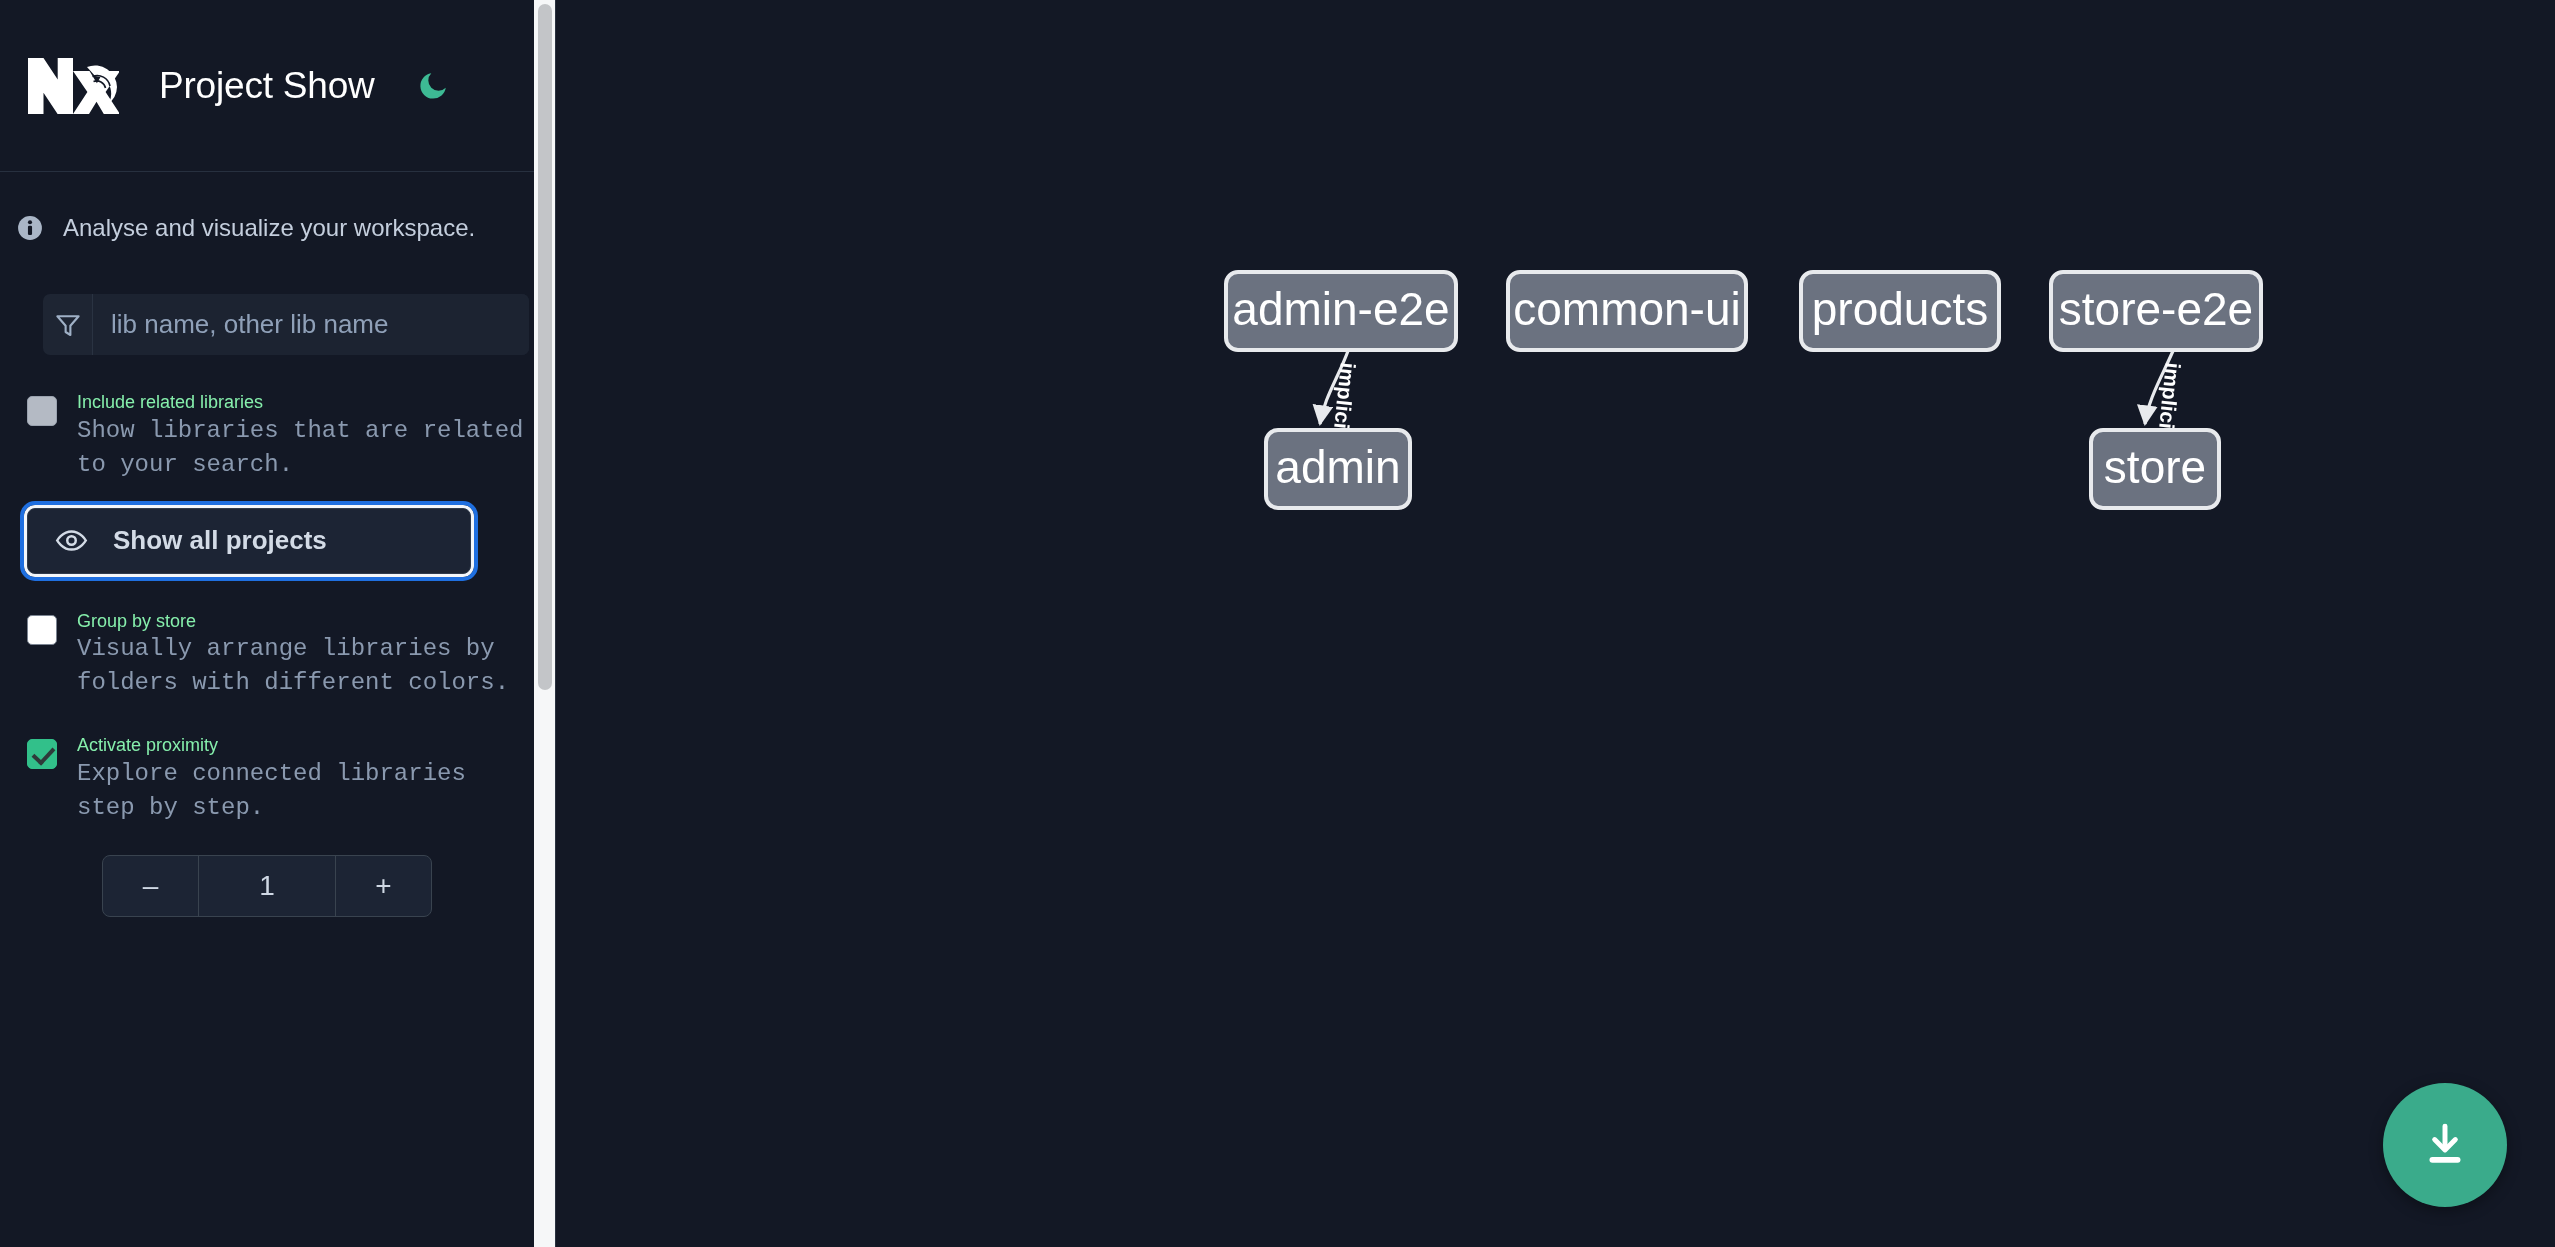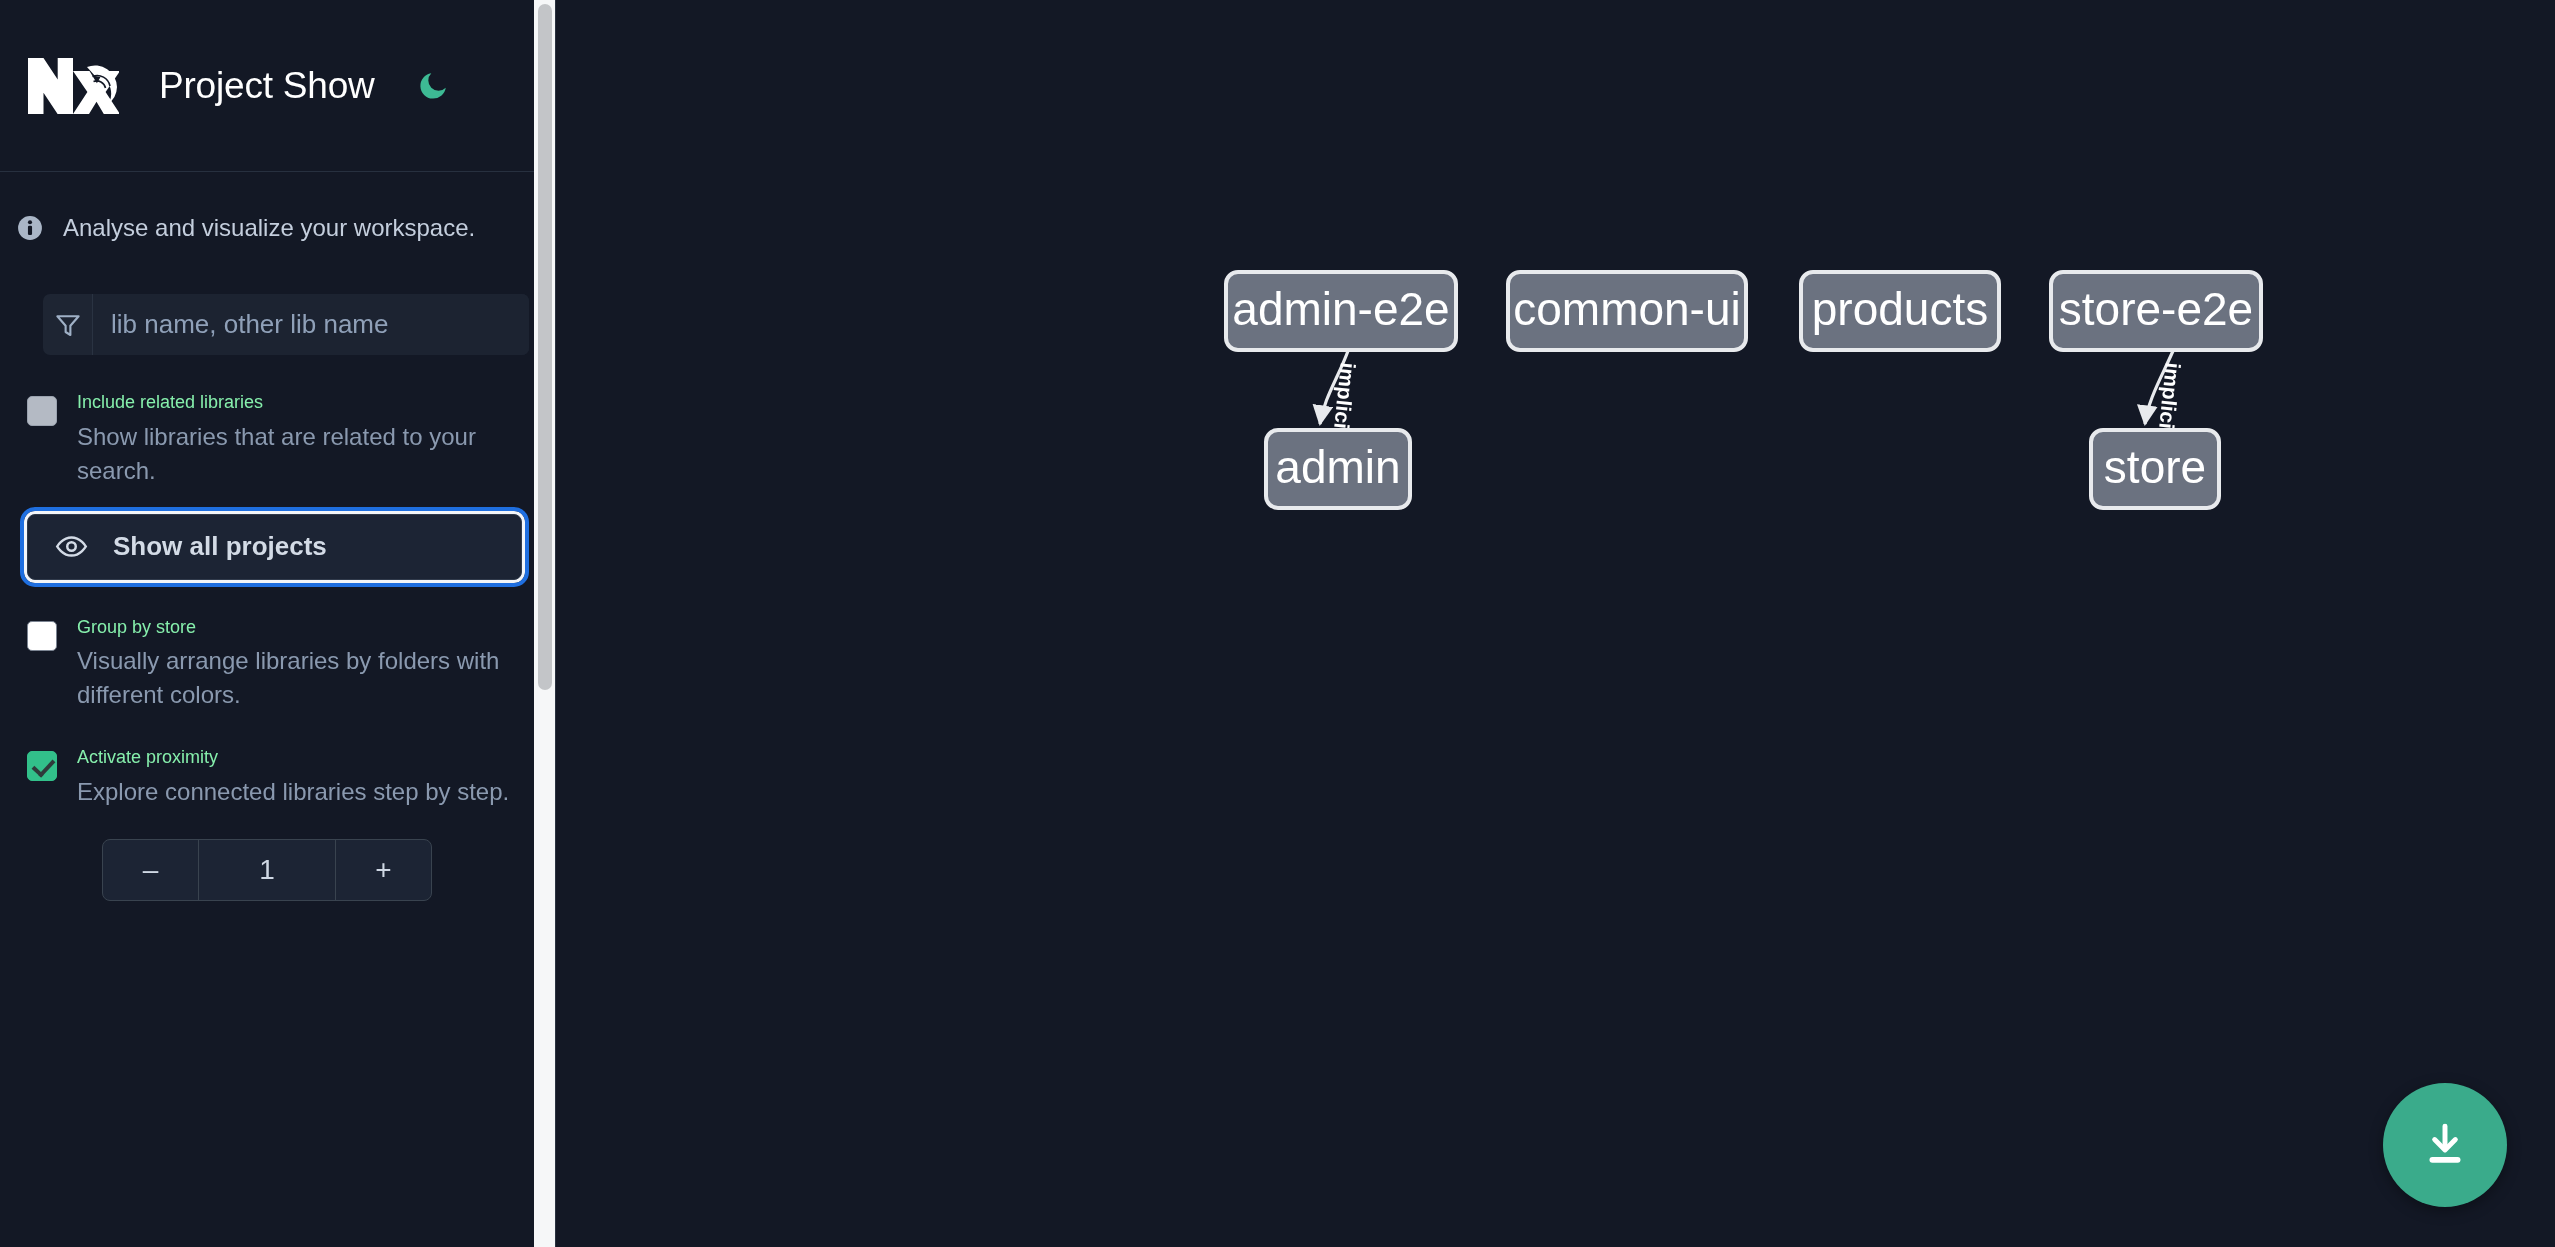--- a/index.html
+++ b/index.html
@@ -148,29 +148,30 @@
   .option-label {
     font-size: 18px;
     font-weight: 400;
     color: #86efac;
     line-height: 1.25;
   }
   .option-desc {
     font-size: 24px;
     color: #8a99af;
     line-height: 1.42;
-    margin-top: 6px;
+    margin-top: 0;
+    font-family: Liberation Mono, monospace;
   }
 
   
   .btn {
     display: flex;
     align-items: center;
     height: 66px;
-    width: 495px;
+    width: 444px;
     background: #1c2434;
     border: 1px solid #303a4b;
     border-radius: 8px;
     padding-left: 27px;
     cursor: pointer;
     margin-top: 24px;
   }
   .btn-focus {
     outline: 4px solid #1f6fe0;
     outline-offset: 3px;

